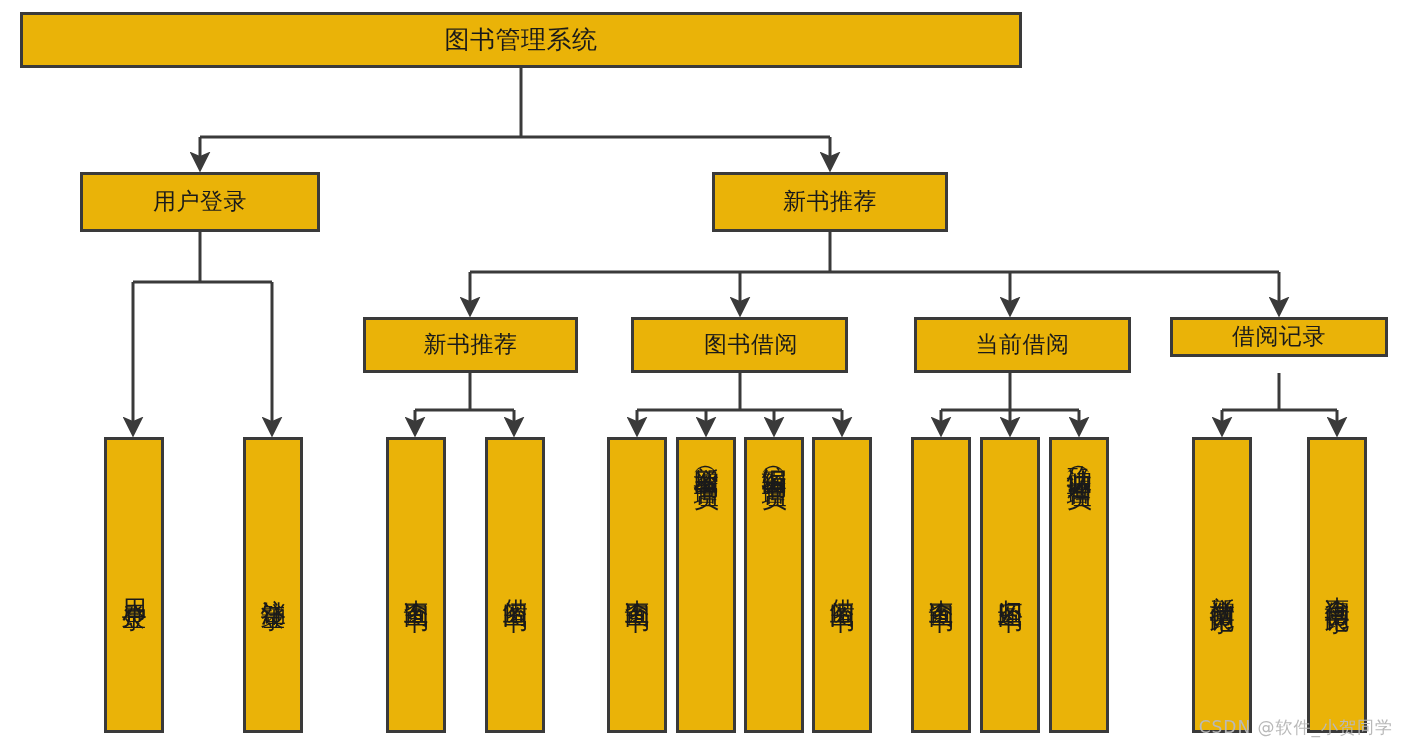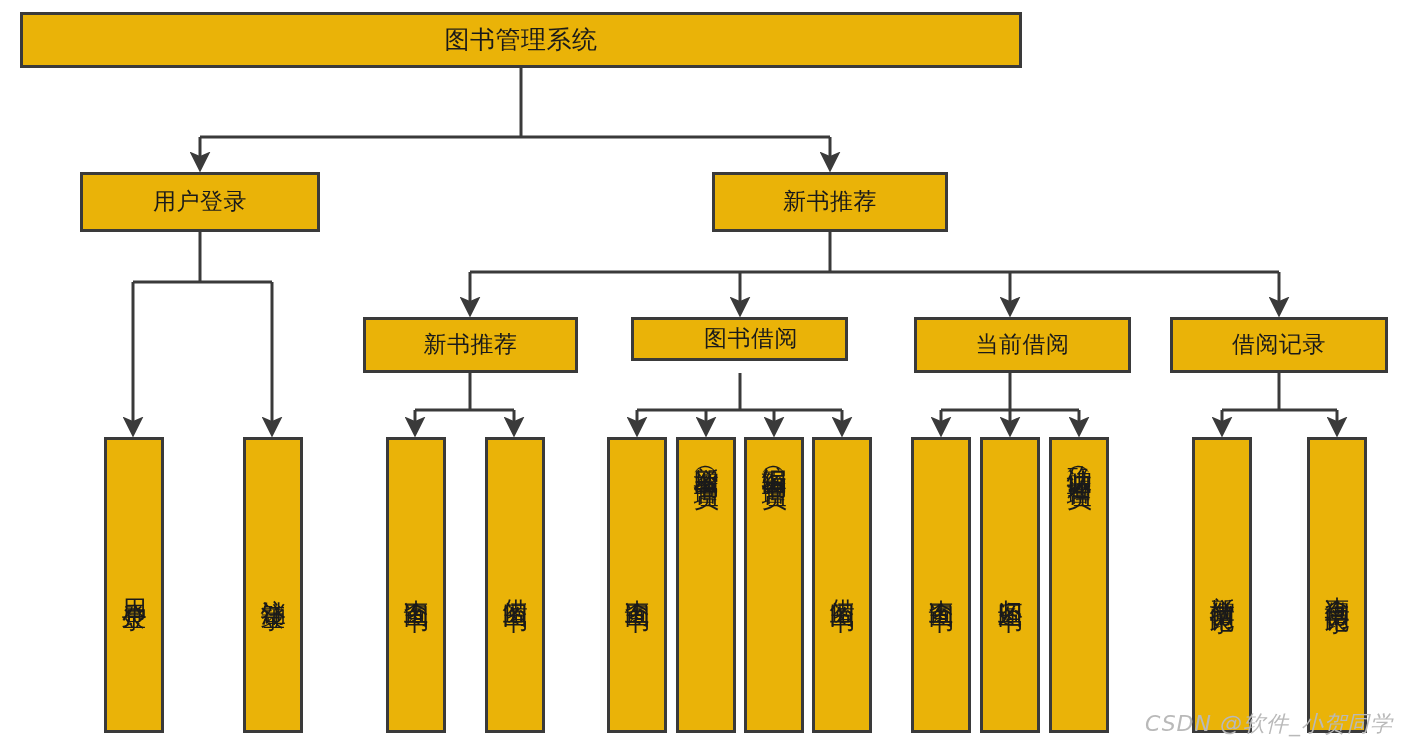--- a/index.html
+++ b/index.html
@@ -63,27 +63,26 @@
     align-items: center;
     padding-top: 0;
   }
   #root-node .label {
     font-size: 25px;
   }
   #watermark {
     position: absolute;
     right: 12px;
     bottom: 8px;
-    font-size: 22px;
+    font-size: 17px;
     color: #b9b9b9;
     letter-spacing: 1px;
     z-index: 5;
     white-space: nowrap;
     font-family: "DejaVu Sans", "Liberation Sans", sans-serif;
-    font-style: italic;
   }
 </style>
 </head>
 <body>
 
 <div id="canvas">
 
   <svg id="edges" viewBox="0 0 1405 747" xmlns="http://www.w3.org/2000/svg">
     <defs>
       <marker id="arrow" viewBox="0 0 12 12" refX="6" refY="6" markerWidth="7" markerHeight="7" orient="auto-start-reverse">
@@ -141,27 +140,27 @@
   <div class="node horiz" style="left:80px; top:172px; width:240px; height:60px;">
     <span class="label">用户登录</span>
   </div>
   <div class="node horiz" style="left:712px; top:172px; width:236px; height:60px;">
     <span class="label">新书推荐</span>
   </div>
 
   <div class="node horiz" style="left:363px; top:317px; width:215px; height:56px;">
     <span class="label">新书推荐</span>
   </div>
-  <div class="node horiz" style="left:631px; top:317px; width:217px; height:44px;padding-left:23px;">
+  <div class="node horiz" style="left:631px; top:317px; width:217px; height:56px;padding-left:23px;">
     <span class="label">图书借阅</span>
   </div>
   <div class="node horiz" style="left:901px; top:317px; width:217px; height:56px;margin-left:13px;">
     <span class="label">当前借阅</span>
   </div>
-  <div class="node horiz" style="left:1170px; top:317px; width:218px; height:56px;">
+  <div class="node horiz" style="left:1170px; top:317px; width:218px; height:40px;">
     <span class="label">借阅记录</span>
   </div>
 
   <div class="node vert pad-mid" style="left:104px; top:437px; width:60px; height:296px;">
     <span class="label">用户登录</span>
   </div>
   <div class="node vert pad-mid" style="left:243px; top:437px; width:60px; height:296px;">
     <span class="label">注销登录</span>
   </div>
 

